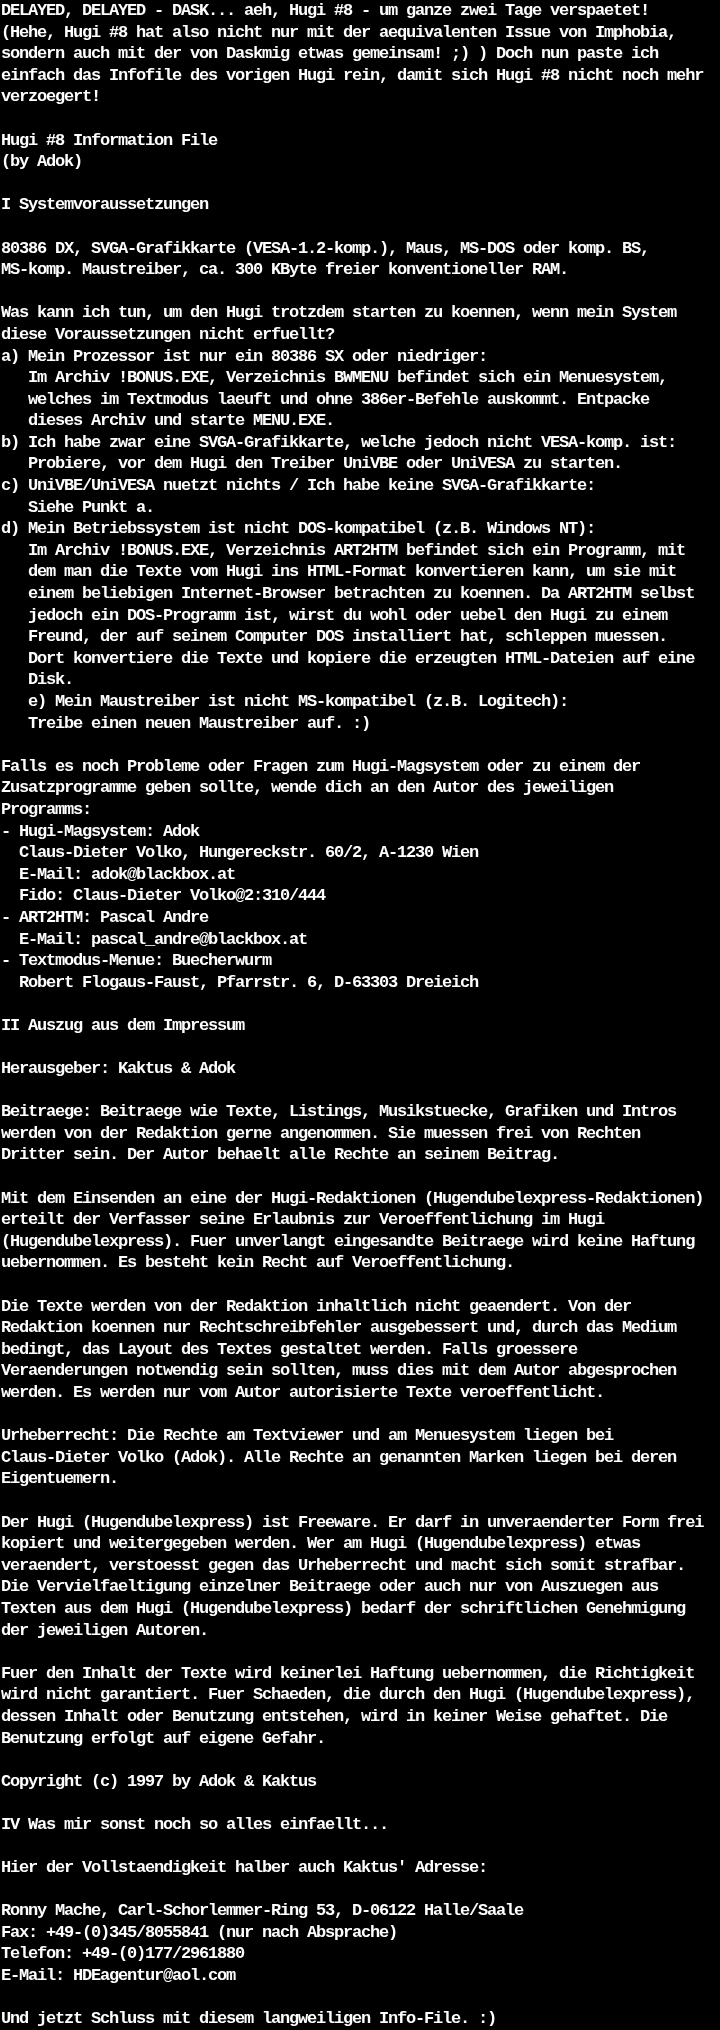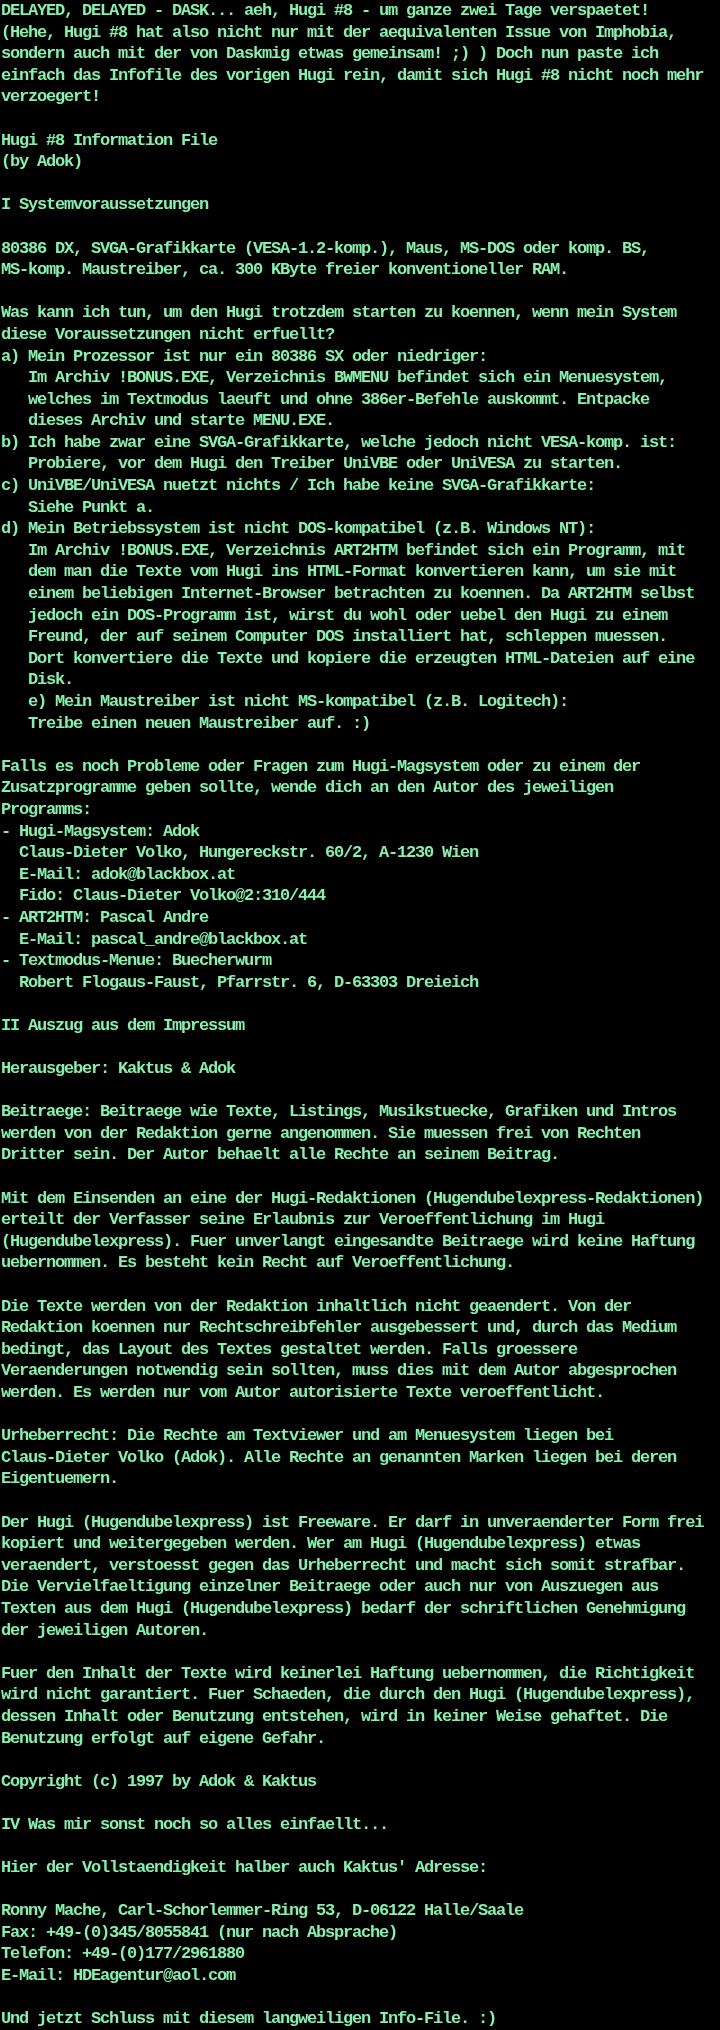--- a/index.html
+++ b/index.html
@@ -15,21 +15,21 @@
     overflow: hidden;
   }
   pre.terminal-text {
     margin: 0;
     padding: 0 0 0 1px;
     font-family: "Liberation Mono", "DejaVu Sans Mono", monospace;
     font-weight: bold;
     font-size: 17px;
     letter-spacing: -1.2px;
     line-height: 21.59px;
-    color: #86efac;
+    color: #ffffff;
     white-space: pre;
     -webkit-font-smoothing: antialiased;
   }
 </style>
 </head>
 <body>
 
 <div class="screen">
   <pre class="terminal-text">DELAYED, DELAYED - DASK... aeh, Hugi #8 - um ganze zwei Tage verspaetet!
 (Hehe, Hugi #8 hat also nicht nur mit der aequivalenten Issue von Imphobia,

